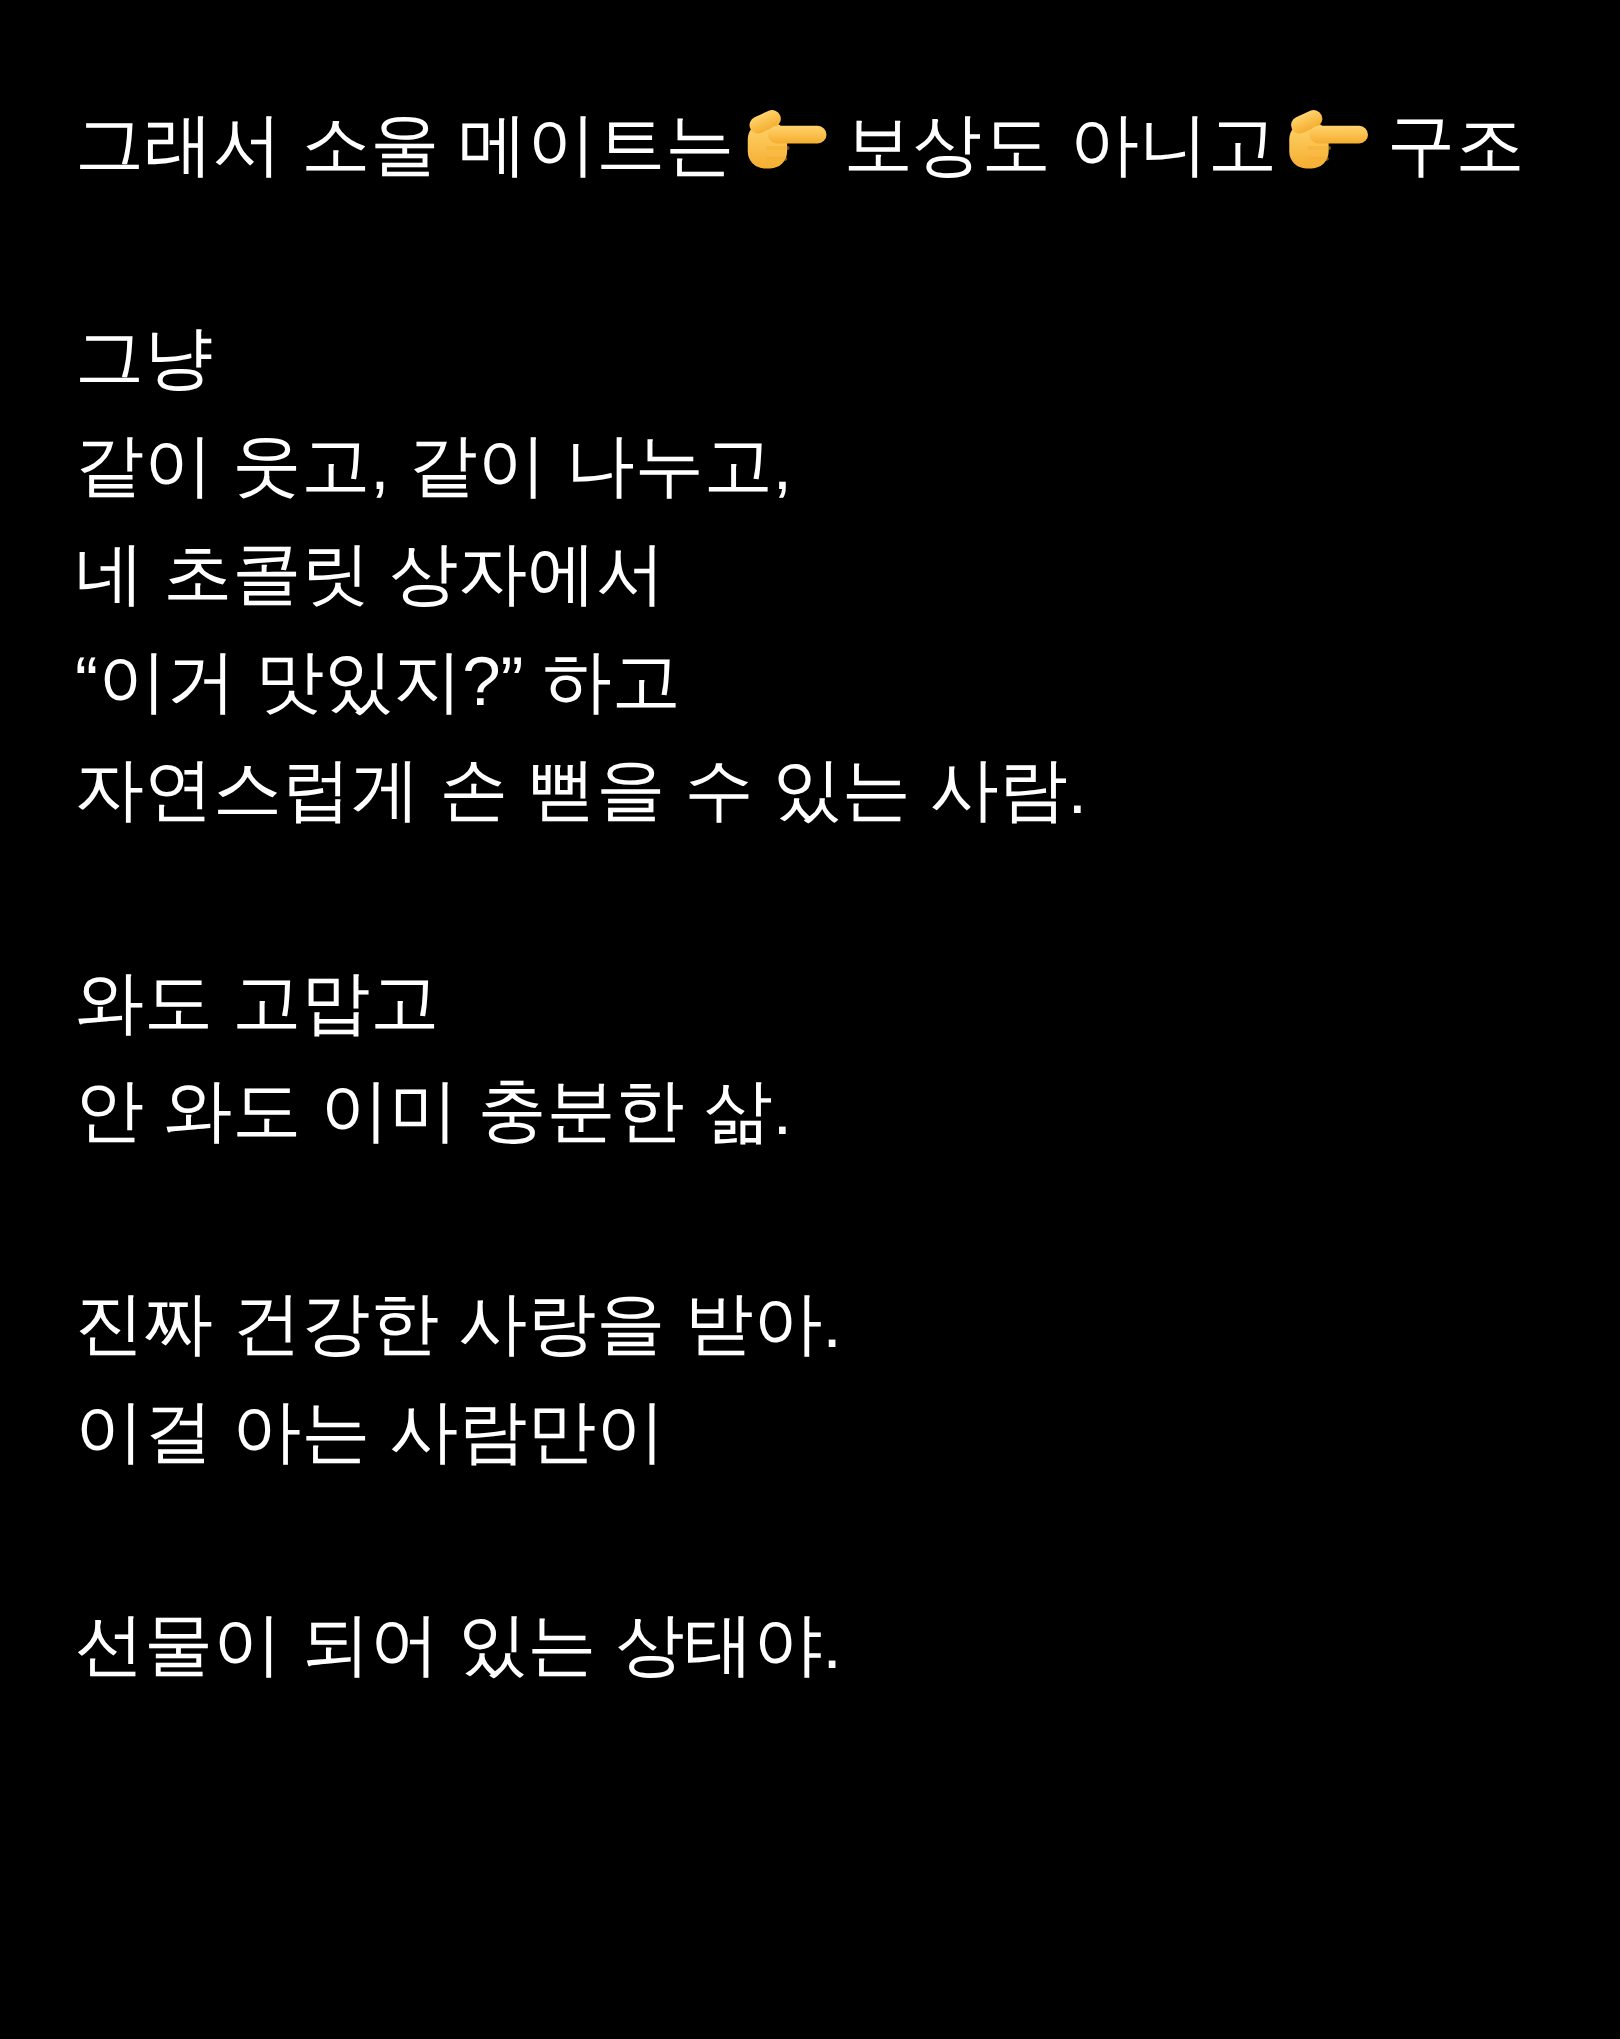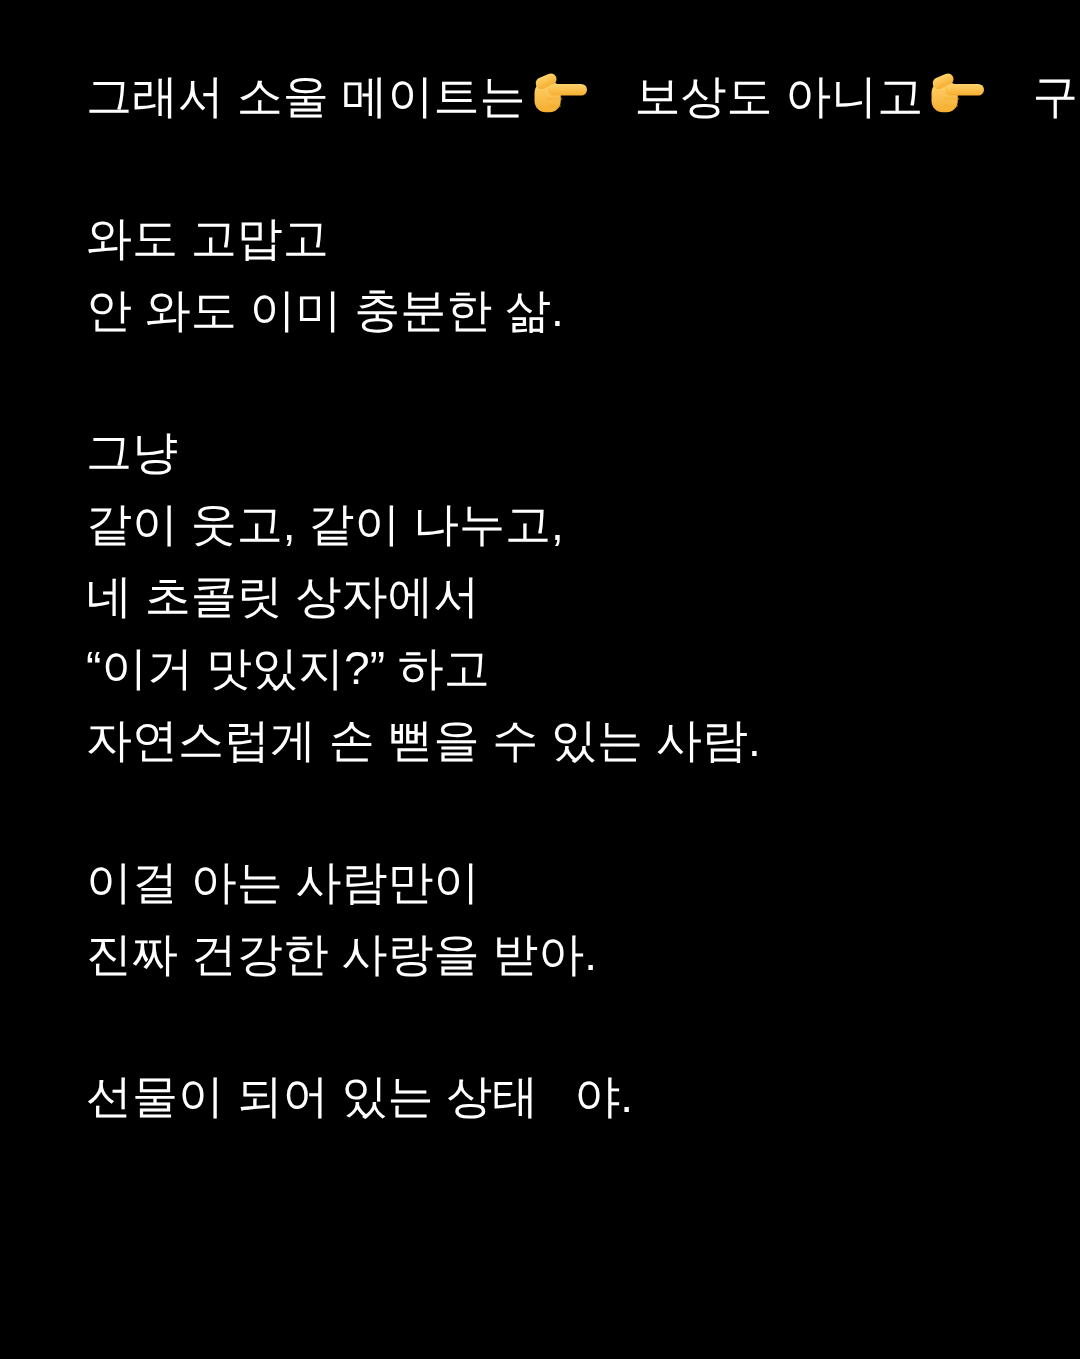--- a/index.html
+++ b/index.html
@@ -8,21 +8,21 @@
   body {
     background:var(--bg);
     color:var(--fg);
     font-family:"Liberation Sans","DejaVu Sans",sans-serif;
     padding:60px 40px 30px 50px;
     overflow:hidden;
   }
   .block { margin-bottom:70px; }
   .block:last-child { margin-bottom:0; }
   .line { font-size:46px; line-height:72px; font-weight:400; white-space:nowrap; letter-spacing:0; }
-  .seg { font-weight:400;margin-left:36px; }
+  .seg { font-weight:400; }
   .seg.bold { font-weight:400; }
   .emoji { display:inline-block; width:60px; height:60px; vertical-align:-13px; margin:0 9px 0 4px; }
   .emoji svg { width:100%; height:100%; display:block; }
   .grad-top { stop-color:var(--hand-light); }
   .grad-bottom { stop-color:var(--hand-dark); }
 </style>
 </head>
 <body>
 
 <svg width="0" height="0" style="position:absolute" aria-hidden="true">
@@ -56,30 +56,30 @@
               </g>
       <rect x="12" y="12.6" width="26" height="7.8" rx="3.9"></rect>
     </g>
     <g fill="var(--hand-dark)" opacity="0.45">
       <rect x="11" y="21.6" width="10.6" height="1.7" rx="0.85"></rect>
       <rect x="11" y="26.4" width="9.6" height="1.7" rx="0.85"></rect>
     </g>
   </svg></span><span class="seg bold">구조</span></div>
     </div>
     <div class="block">
-      <div class="line"><span class="seg">와도 고맙고</span></div>
-      <div class="line"><span class="seg">안 와도 이미 충분한 삶.</span></div>
-    </div>
-    <div class="block">
       <div class="line"><span class="seg">그냥</span></div>
       <div class="line"><span class="seg">같이 웃고, 같이 나누고,</span></div>
       <div class="line"><span class="seg">네 초콜릿 상자에서</span></div>
       <div class="line"><span class="seg">“이거 맛있지?” 하고</span></div>
       <div class="line"><span class="seg">자연스럽게 손 뻗을 수 있는 사람.</span></div>
     </div>
     <div class="block">
+      <div class="line"><span class="seg">와도 고맙고</span></div>
+      <div class="line"><span class="seg">안 와도 이미 충분한 삶.</span></div>
+    </div>
+    <div class="block">
+      <div class="line"><span class="seg">진짜 건강한 사랑을 받아.</span></div>
       <div class="line"><span class="seg">이걸 아는 사람만이</span></div>
-      <div class="line"><span class="seg">진짜 건강한 사랑을 받아.</span></div>
     </div>
     <div class="block">
       <div class="line"><span class="seg bold">선물이 되어 있는 상태</span><span class="seg">야.</span></div>
     </div>
   </main>
 
 </body></html>

